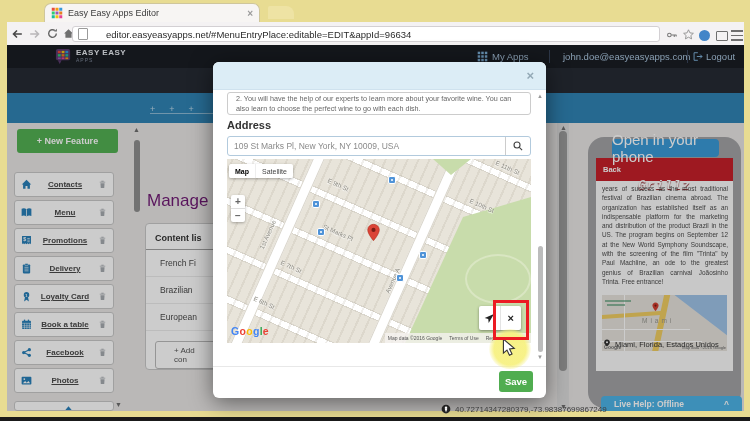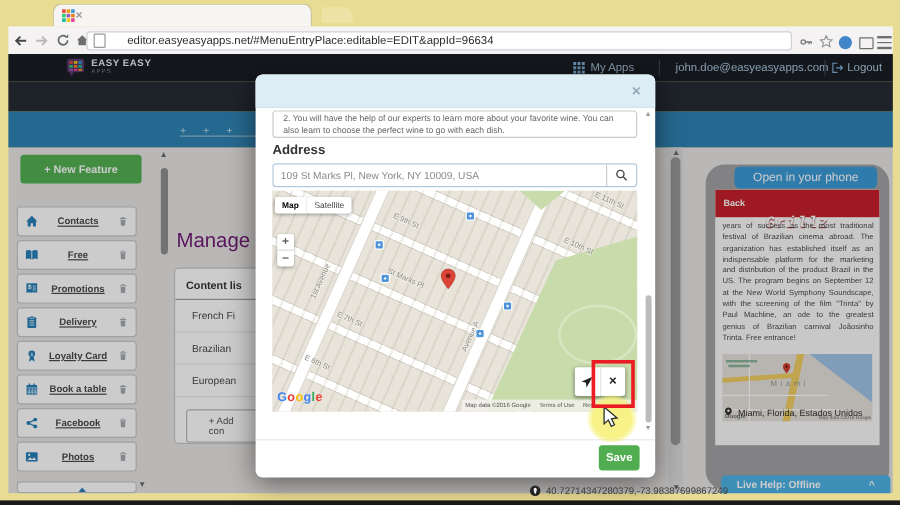--- a/index.html
+++ b/index.html
@@ -100,22 +100,22 @@
   .xglyph{font-size:11px;font-weight:bold;color:#222;line-height:11px;}
 
   .redbox{left:493px;top:300px;width:30px;height:34px;border:3px solid #ec1b23;z-index:70;}
   .glow{left:489px;top:329px;width:42px;height:40px;border-radius:50%;z-index:60;
         background:radial-gradient(circle,rgba(247,241,130,0.95) 0 55%,rgba(247,241,130,0) 75%);}
   .cursor{left:502px;top:338px;z-index:65;}
   .coords{left:228px;top:342px;display:flex;align-items:center;z-index:55;}
   .coords span{font-size:8px;color:#3a3a3a;margin-left:4px;letter-spacing:0;}
 
   
-  .openbtn{left:612px;top:139px;width:119px;height:18px;background:#3a9ad8;border-radius:4px;color:#fff;
-           font-size:10px;display:flex;align-items:center;justify-content:center;z-index:30;}
+  .openbtn{left:612px;top:139px;width:107px;height:18px;background:#3a9ad8;border-radius:4px;color:#fff;
+           font-size:15px;display:flex;align-items:center;justify-content:center;z-index:30;}
   .phframe{left:588px;top:137px;width:153px;height:271px;background:#a3a3a6;border-radius:16px;}
   .phscreen{left:596px;top:158px;width:137px;height:213px;background:#fbfbfb;overflow:hidden;}
   .phhead{left:0;top:0;width:100%;height:23px;background:#c6202a;display:flex;align-items:center;padding:0 7px;box-sizing:border-box;}
   .phback{font-size:7.5px;font-weight:bold;color:#fff;}
   .phlogo{flex:1;text-align:center;font-family:Liberation Mono, monospace;font-style:italic;font-weight:bold;
           font-size:13px;color:#fff;text-shadow:0 1px 1px #7a0d12;letter-spacing:1px;margin-right:18px;margin-top:32px;}
   .phpara{position:absolute;left:6px;top:26px;width:126px;font-size:6.4px;line-height:9.3px;color:#4a4a4a;text-align:justify;}
   .phmap{position:absolute;left:6px;top:137px;width:125px;height:56px;background:#e6e3dd;overflow:hidden;}
   .phwater{position:absolute;inset:0;background:#9fc3e8;clip-path:polygon(58% 0,100% 0,100% 72%);}
   .phroad-v{position:absolute;left:56px;top:-6px;width:6px;height:70px;background:#f0cd62;transform:rotate(12deg);}
@@ -147,20 +147,21 @@
         <rect x="1" y="1" width="4" height="4" fill="#e74c3c"></rect>
         <rect x="6" y="1" width="4" height="4" fill="#f39c12"></rect>
         <rect x="11" y="1" width="4" height="4" fill="#3498db"></rect>
         <rect x="1" y="6" width="4" height="4" fill="#2ecc71"></rect>
         <rect x="6" y="6" width="4" height="4" fill="#9b59b6"></rect>
         <rect x="11" y="6" width="4" height="4" fill="#e67e22"></rect>
         <rect x="1" y="11" width="4" height="4" fill="#1abc9c"></rect>
         <rect x="6" y="11" width="4" height="4" fill="#f1c40f"></rect>
         <rect x="11" y="11" width="4" height="4" fill="#e84393"></rect>
       </svg>
+    <span class="tab-title">Easy Easy Apps Editor</span>
     <span class="tab-close">×</span>
   </div>
   <div class="abs newtab"></div>
 
   <div class="abs chrome"></div>
   <svg class="abs" style="left:10px;top:27px" width="14" height="14" viewBox="0 0 16 16">
       <path d="M13.5 8H4.5M8 4L4 8l4 4" stroke="#474747" stroke-width="1.8" fill="none"></path>
     </svg>
   <svg class="abs" style="left:28px;top:27px" width="14" height="14" viewBox="0 0 16 16">
       <path d="M2.5 8h9M8 4l4 4-4 4" stroke="#b9b7b9" stroke-width="1.8" fill="none"></path>
@@ -245,21 +246,21 @@
     <span class="sitem-label">Contacts</span>
     <svg width="11" height="11" viewBox="0 0 16 16">
         <path d="M5 6h6l-.5 7.2h-5zM4 4h8v1.2H4zM6.3 2.6h3.4v1H6.3z" fill="#a7acb1"></path>
       </svg>
   </div>
   <div class="abs sitem" style="top:200px">
     <svg width="13" height="13" viewBox="0 0 16 16">
         <path d="M2 3.5c2-1 4-1 6 .6 2-1.6 4-1.6 6-.6v8.8c-2-1-4-1-6 .7-2-1.7-4-1.7-6-.7z" fill="#2980b9"></path>
         <path d="M8 4.1v9" stroke="#fff" stroke-width=".9"></path>
       </svg>
-    <span class="sitem-label">Free</span>
+    <span class="sitem-label">Menu</span>
     <svg width="11" height="11" viewBox="0 0 16 16">
         <path d="M5 6h6l-.5 7.2h-5zM4 4h8v1.2H4zM6.3 2.6h3.4v1H6.3z" fill="#a7acb1"></path>
       </svg>
   </div>
   <div class="abs sitem" style="top:228px">
     <svg width="13" height="13" viewBox="0 0 16 16">
         <path d="M2.5 2.5h11v10l-1.4-1-1.4 1-1.4-1-1.4 1-1.4-1-1.4 1-1.4-1-1.2 1z" fill="#2980b9"></path>
         <text x="4" y="8.6" font-size="6.5" fill="#fff" font-weight="bold">$</text>
         <path d="M9 5.5h3M9 7.5h3M9 9.5h3" stroke="#fff" stroke-width=".8"></path>
       </svg>

